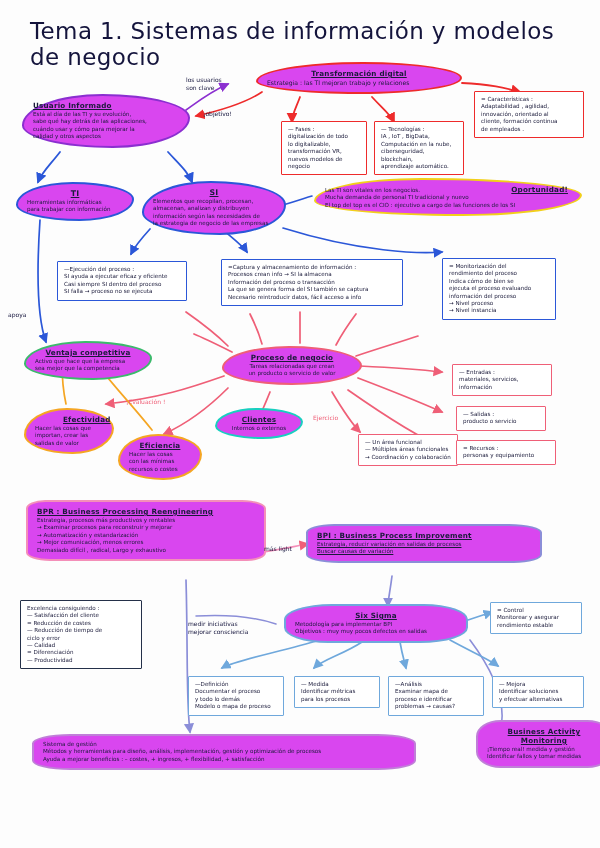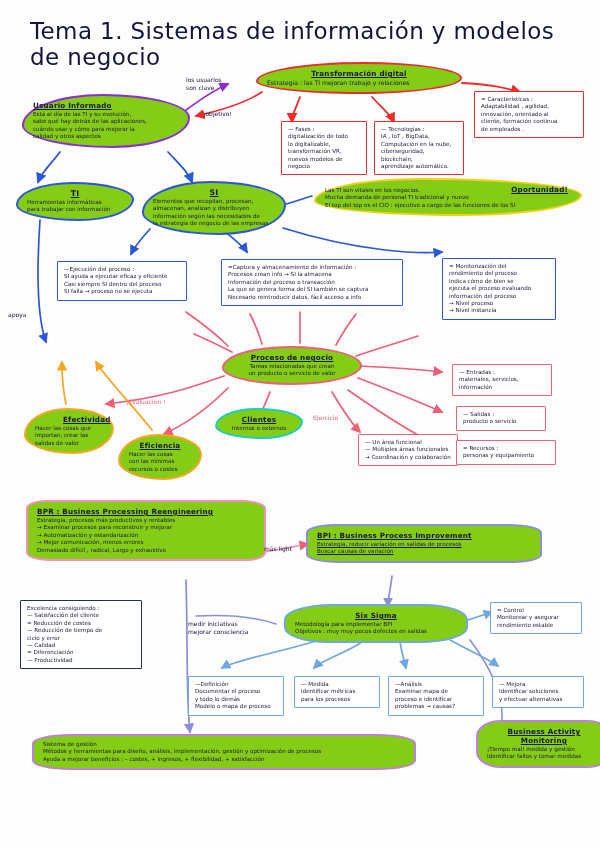--- a/index.html
+++ b/index.html
@@ -25,21 +25,21 @@
     font-size:23px;color:#14143c;
     font-family:"DejaVu Sans", sans-serif;
     letter-spacing:.4px;
   }
 
   
   .bubble{
     border-style:solid;border-width:2.2px;
     border-radius:48% 52% 46% 54% / 58% 44% 56% 42%;
     padding:5px 9px;
-    background:#84cc16;
+    background:#d946ef;
   }
   .boxy{
     border-style:solid;border-width:1.6px;
     padding:4px 6px;background:#fff;border-radius:1px;
   }
 
   .c-purple{border-color:#8b2fd0;}
   .c-red{border-color:#ee2b2b;}
   .c-blue{border-color:#2b57d8;}
   .c-yellow{border-color:#f2d01a;}
@@ -254,20 +254,25 @@
   </div>
 
   <div class="annot" style="left:8px;top:311px;">apoya</div>
 
   <div class="node bubble c-pink" style="left:222px;top:346px;width:140px;border-radius:48% 52% 50% 50% / 56% 50% 50% 44%;">
     <span class="ttl ttl9" style="text-align:center;">Proceso de negocio</span>
     <span class="bodytxt t8" style="text-align:center;">Tareas relacionadas que crean
 un producto o servicio de valor</span>
   </div>
 
+  <div class="node bubble c-green" style="left:24px;top:341px;width:128px;">
+    <span class="ttl ttl9" style="text-align:center;">Ventaja competitiva</span>
+    <span class="bodytxt t8">Activo que hace que la empresa
+sea mejor que la competencia</span>
+  </div>
 
   <div class="node bubble c-orange" style="left:24px;top:408px;width:90px;">
     <span class="ttl ttl9" style="text-align:center;padding-left:28px;">Efectividad</span>
     <span class="bodytxt t8">Hacer las cosas que
 importan, crear las
 salidas de valor</span>
   </div>
 
   <div class="node bubble c-orange" style="left:118px;top:434px;width:84px;">
     <span class="ttl ttl9" style="text-align:center;">Eficiencia</span>

